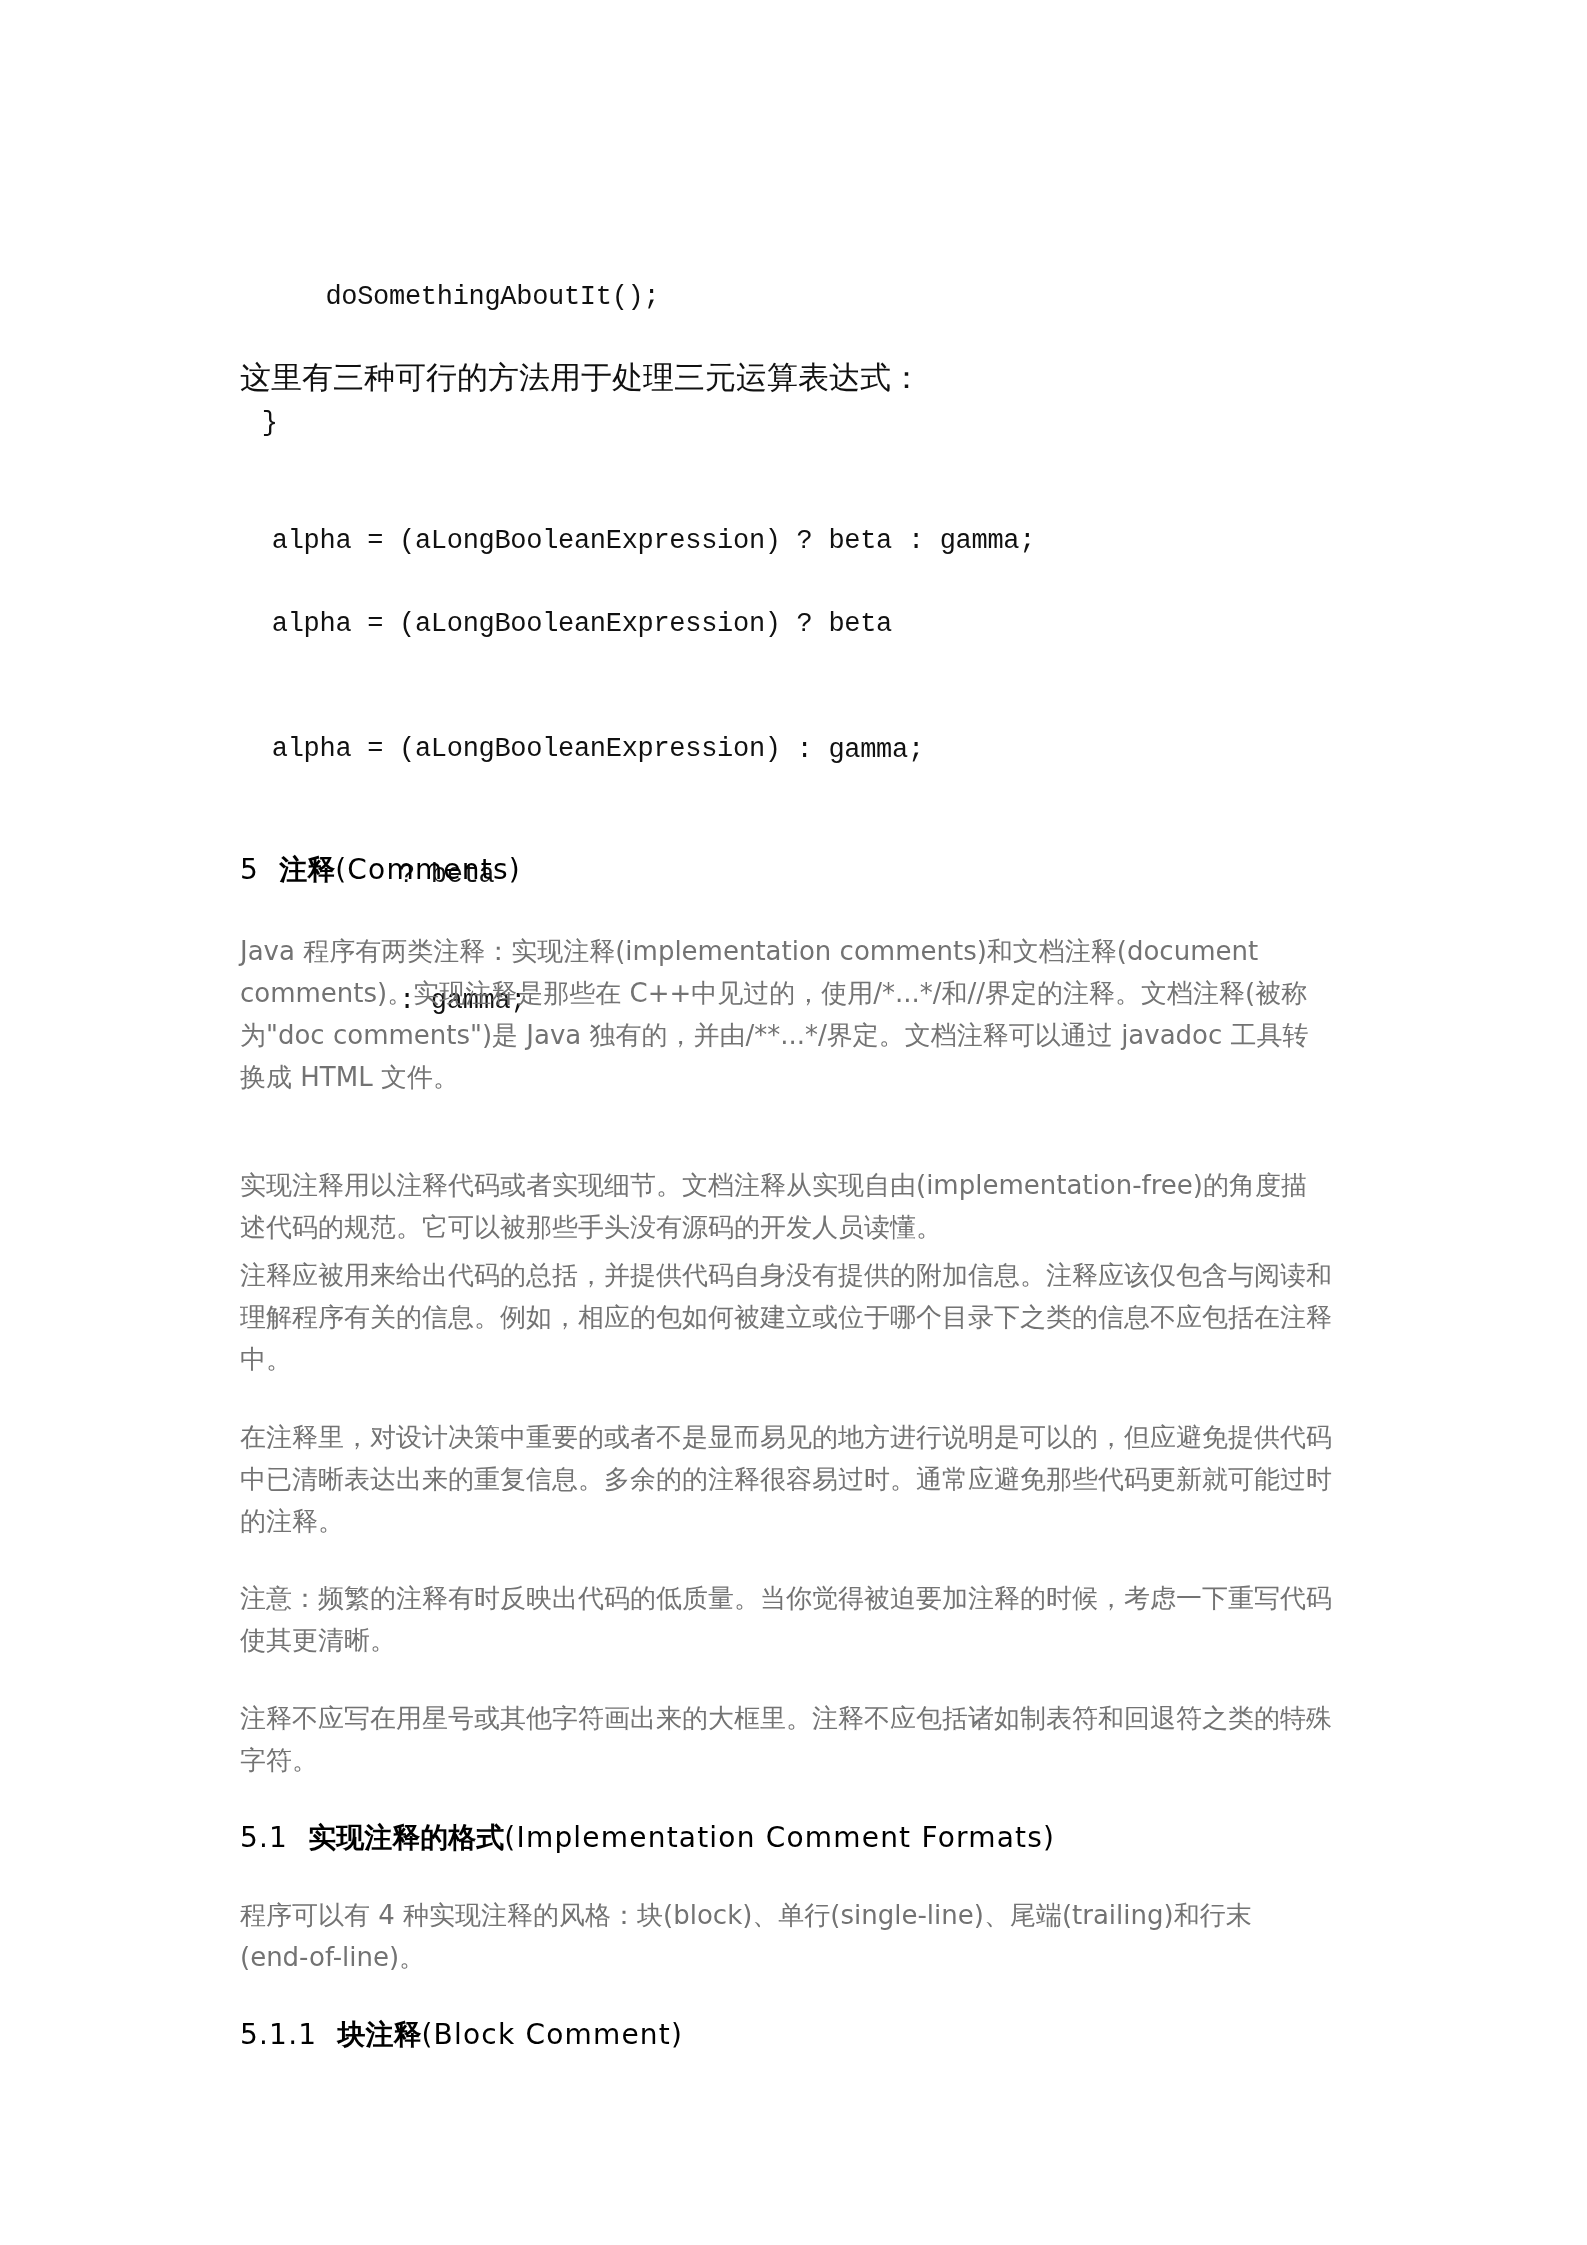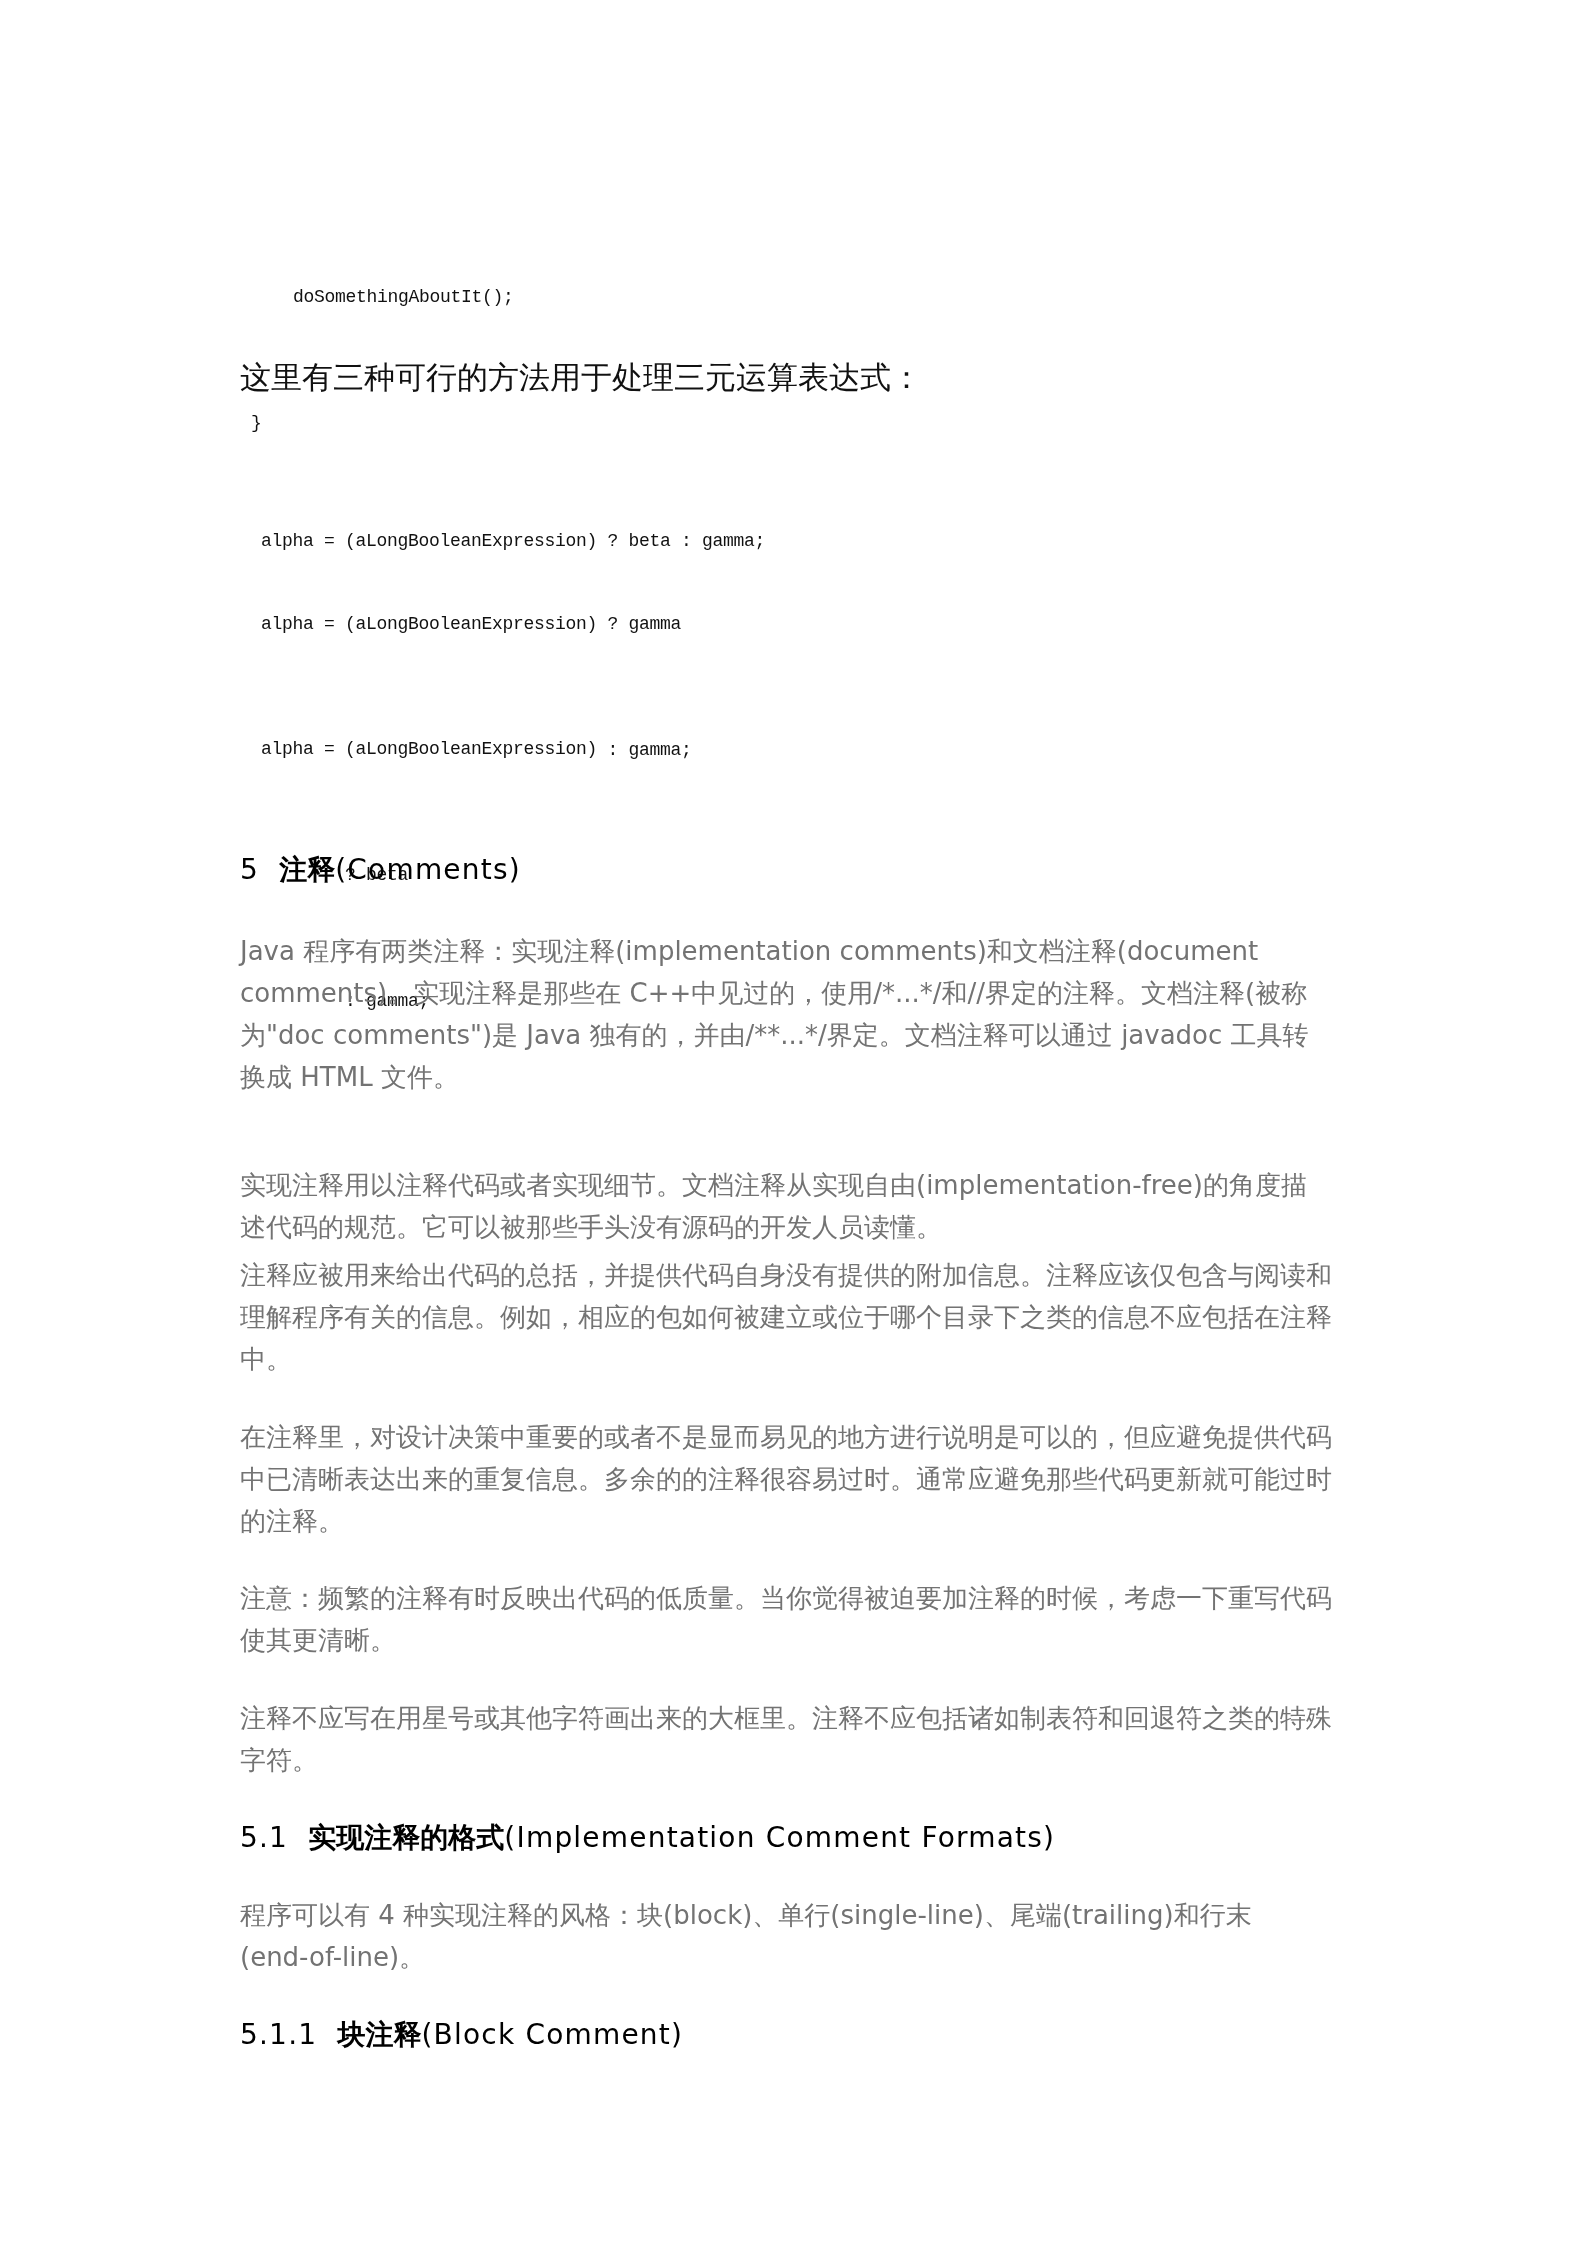--- a/index.html
+++ b/index.html
@@ -18,21 +18,21 @@
       position: absolute;
       left: 0;
       top: 0;
       width: 1587px;
       height: 2245px;
       background: #ffffff;
     }
     .code {
       position: absolute;
       font-family: "Liberation Mono", "DejaVu Sans Mono", monospace;
-      font-size: 18px;
+      font-size: 27px;
       line-height: 42px;
       white-space: pre;
       color: #111111;
       letter-spacing: -0.3px;
     }
     .cjk-line {
       position: absolute;
       font-family: "DejaVu Serif", "Liberation Serif", serif;
       font-size: 31px;
       line-height: 42px;
@@ -78,21 +78,21 @@
     <div>  }</div>
   </div>
 
   <div class="cjk-line" style="left:240px; top:356px;">这里有三种可行的方法用于处理三元运算表达式：</div>
 
   <div class="code" style="left:240px; top:436px;">
     <div>  alpha = (aLongBooleanExpression) ? beta : gamma;</div>
   </div>
 
   <div class="code" style="left:240px; top:519px; line-height:42px;">
-    <div>  alpha = (aLongBooleanExpression) ? gamma</div>
+    <div>  alpha = (aLongBooleanExpression) ? beta</div>
     <div>                                   : gamma;</div>
   </div>
 
   <div class="code" style="left:240px; top:644px; line-height:42px;">
     <div>  alpha = (aLongBooleanExpression)</div>
     <div>          ? beta</div>
     <div>          : gamma;</div>
   </div>
 
   <div class="heading" style="top:850px;">

